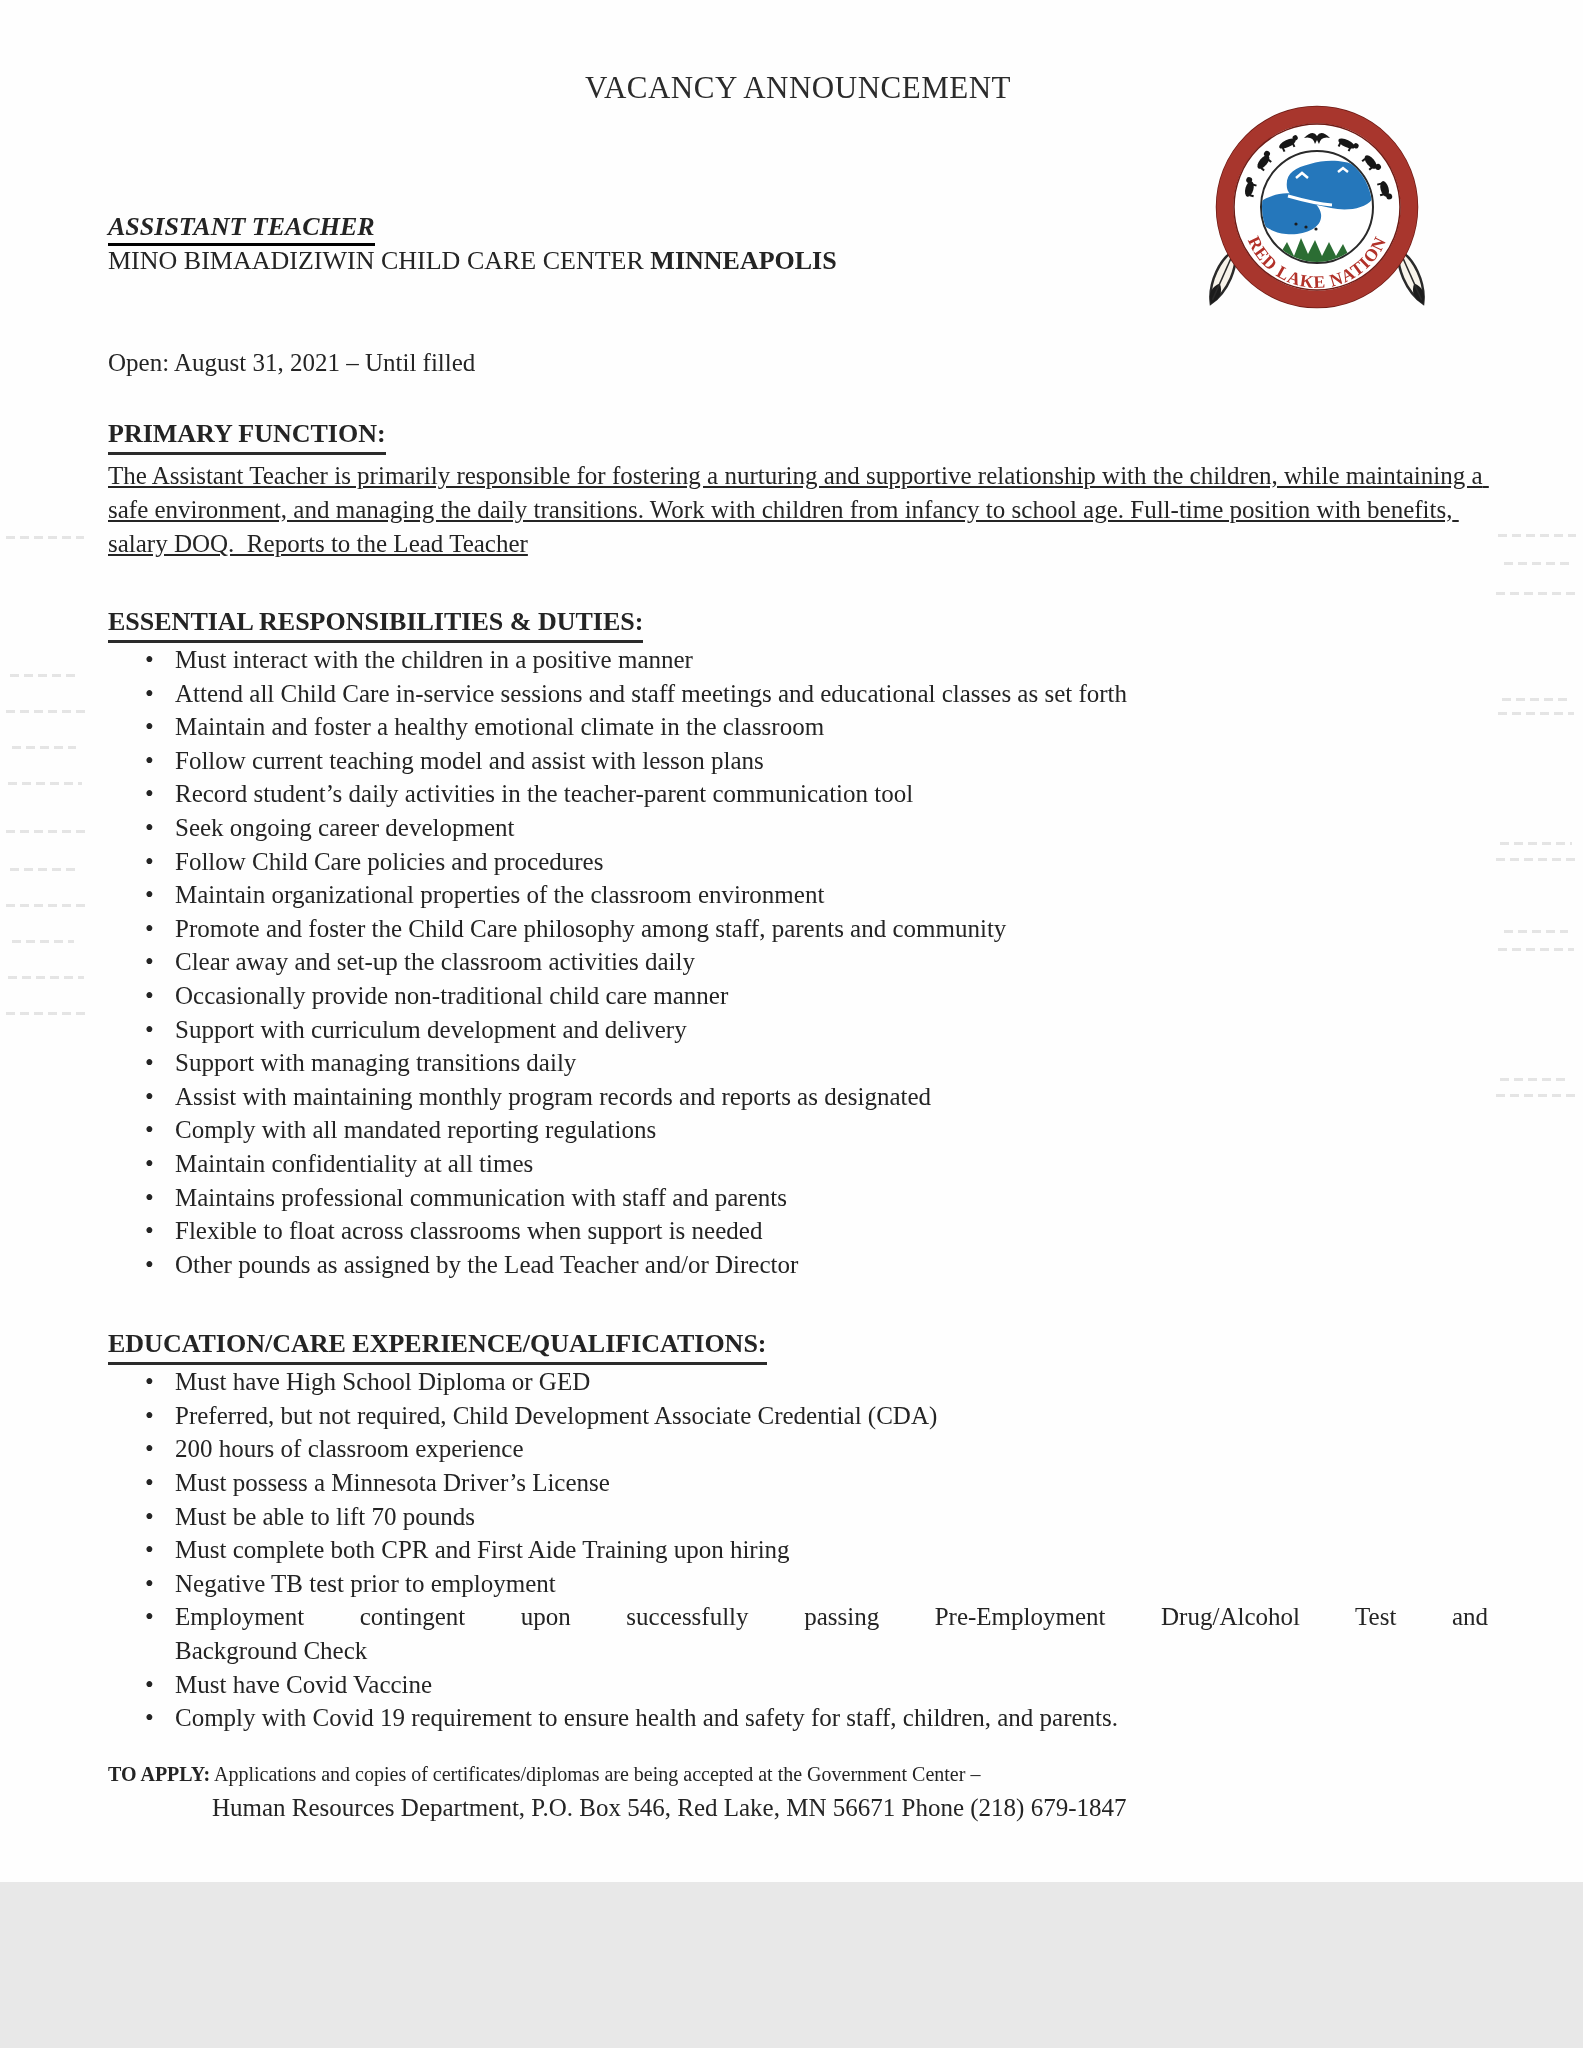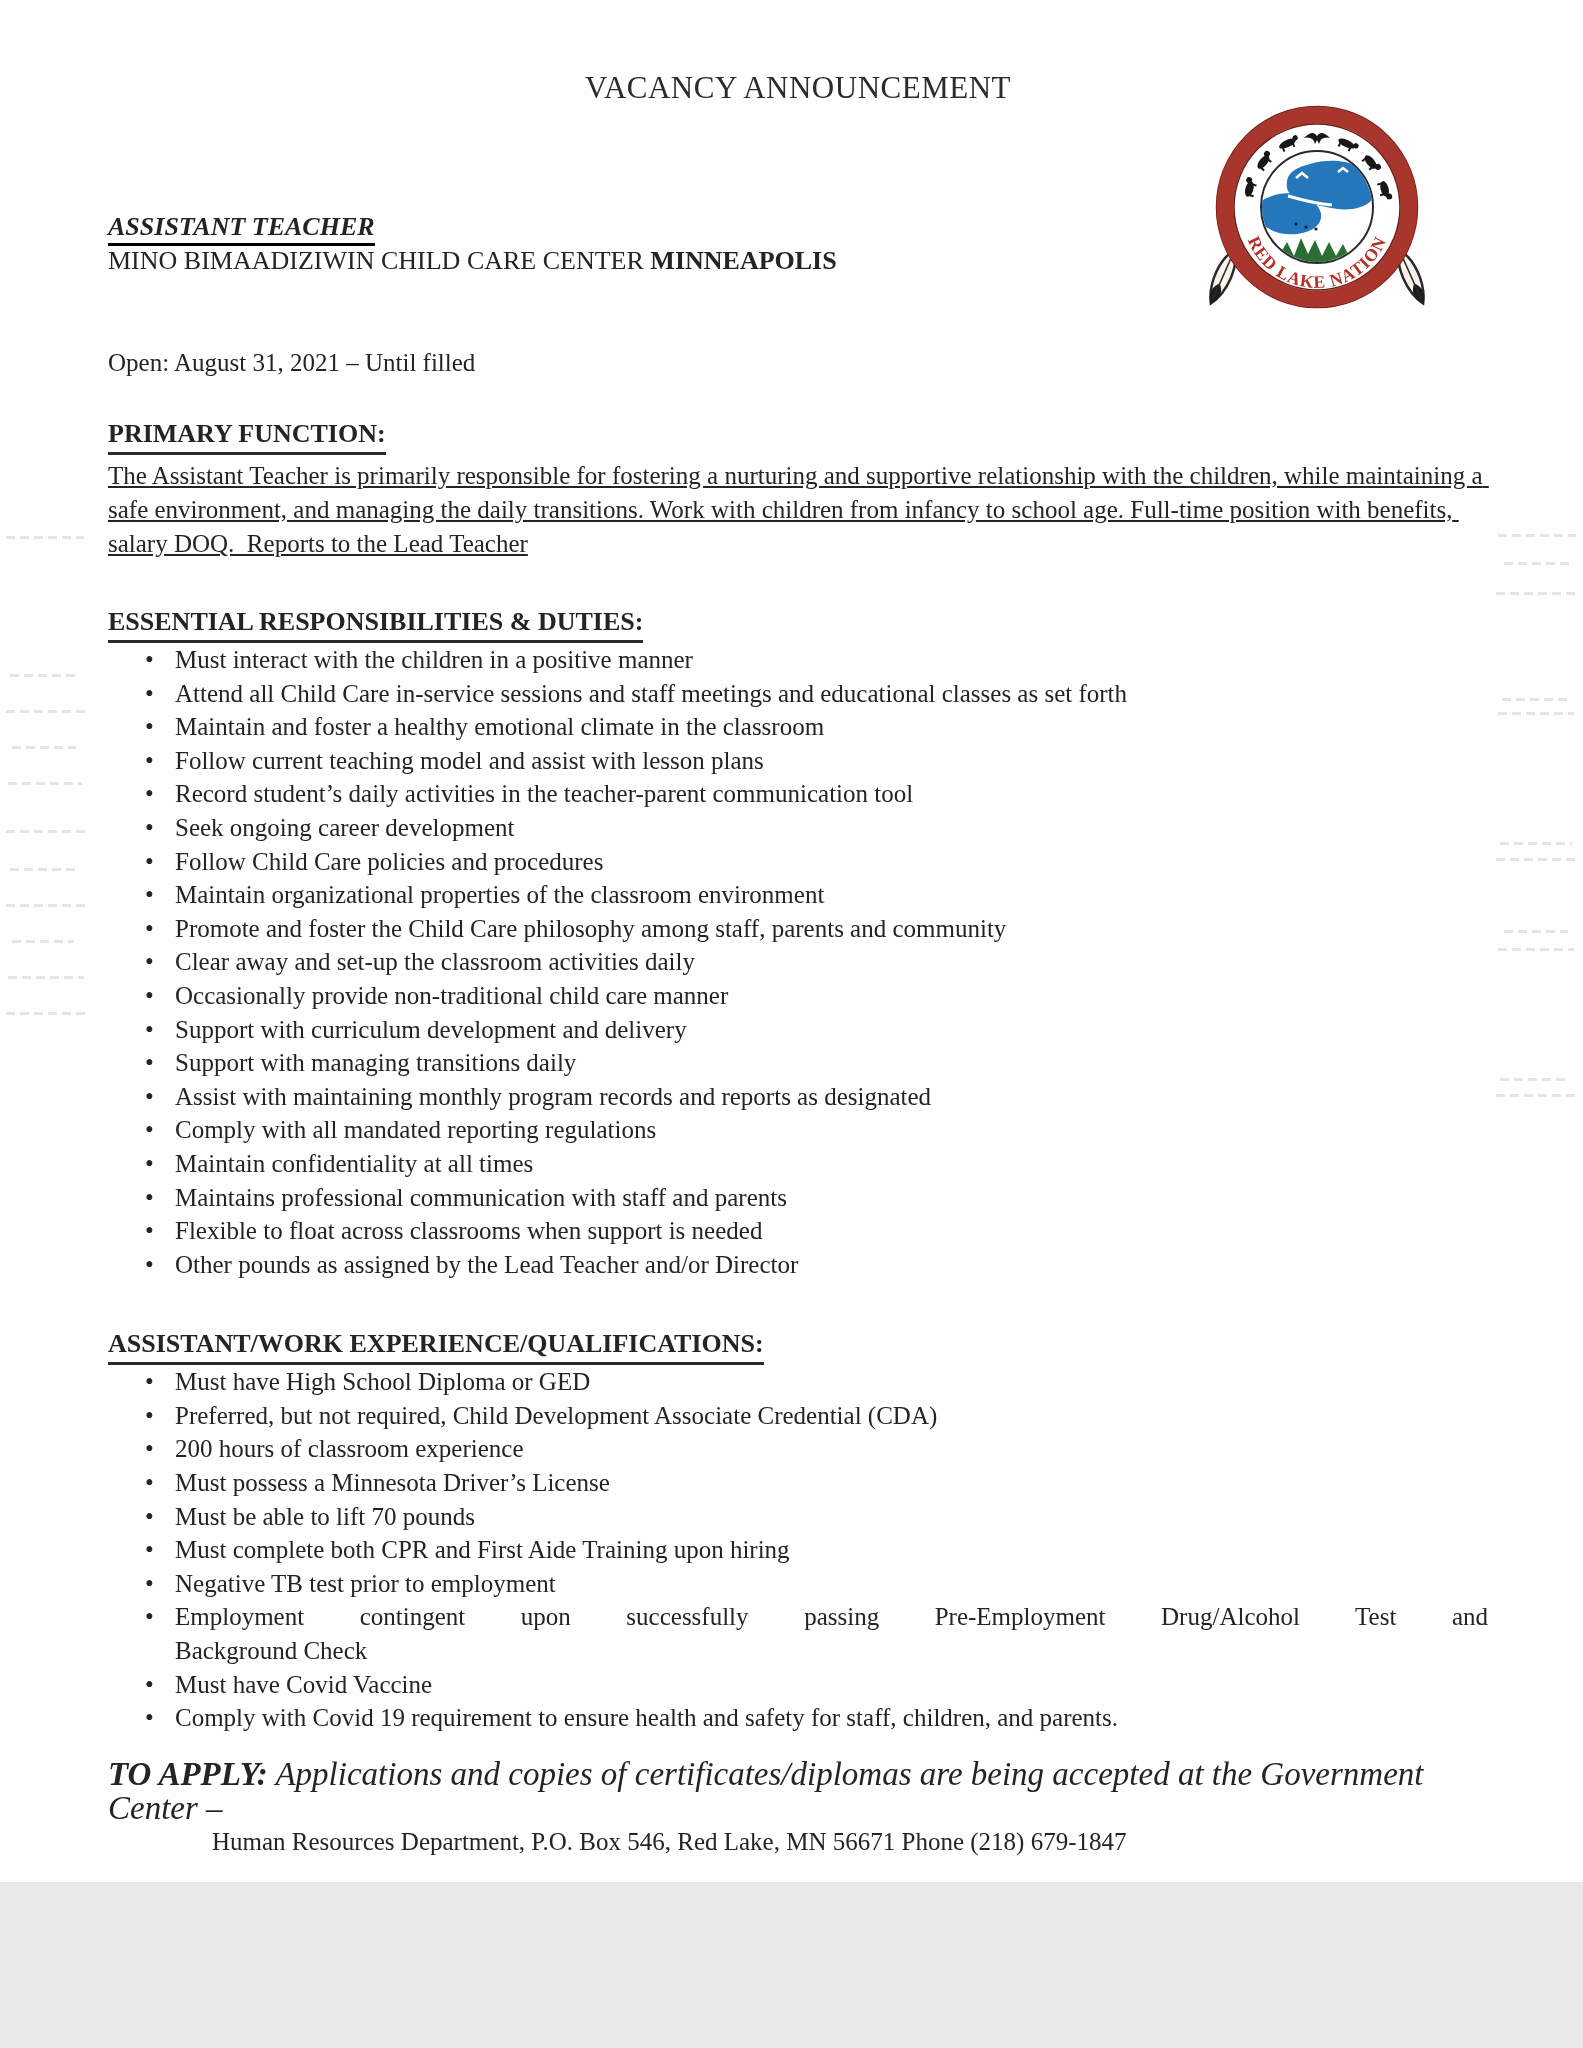--- a/index.html
+++ b/index.html
@@ -25,21 +25,21 @@
   .sec-heading.edu { margin-top:46px; }
 
   .body-par { margin:4px 0 0 0; font-size:25px; line-height:34px; white-space:pre-wrap;text-decoration:underline; }
 
   ul.blist { margin:0; padding:0 0 0 67px; list-style:none; font-size:25px; line-height:33.6px; }
   ul.blist li { position:relative; }
   .dot { position:absolute; left:-30px; top:0; }
   .dot::before { content:"•"; }
   .just { display:block; text-align:justify; text-align-last:justify; }
 
-  .apply { margin-top:22px; font-size:33px; line-height:34px;font-style:italic; }
+  .apply { margin-top:22px; font-size:20px; line-height:34px; }
   .apply-label { font-weight:bold; }
   .apply-line2 { margin-left:104px; font-size:25px; line-height:34px; }
 
   .art { position:absolute; height:3px; opacity:.65;
          background:repeating-linear-gradient(90deg,#d7d7d7 0 9px,transparent 9px 14px); }
 
   svg text { font-family:"Liberation Serif","DejaVu Serif",serif; }
 </style>
 </head>
 <body>
@@ -182,21 +182,21 @@
       <li><span class="dot"></span><span>Maintain confidentiality at all times</span></li>
 
       <li><span class="dot"></span><span>Maintains professional communication with staff and parents</span></li>
 
       <li><span class="dot"></span><span>Flexible to float across classrooms when support is needed</span></li>
 
       <li><span class="dot"></span><span>Other pounds as assigned by the Lead Teacher and/or Director</span></li>
     </ul>
 
   <div class="sec-heading edu">
-    <span>ASSISTANT/WORK EXPERIENCE/QUALIFICATIONS:</span>
+    <span>EDUCATION/CARE EXPERIENCE/QUALIFICATIONS:</span>
   </div>
   <ul class="blist">
 
       <li><span class="dot"></span><span>Must have High School Diploma or GED</span></li>
 
       <li><span class="dot"></span><span>Preferred, but not required, Child Development Associate Credential (CDA)</span></li>
 
       <li><span class="dot"></span><span>200 hours of classroom experience</span></li>
 
       <li><span class="dot"></span><span>Must possess a Minnesota Driver’s License</span></li>

